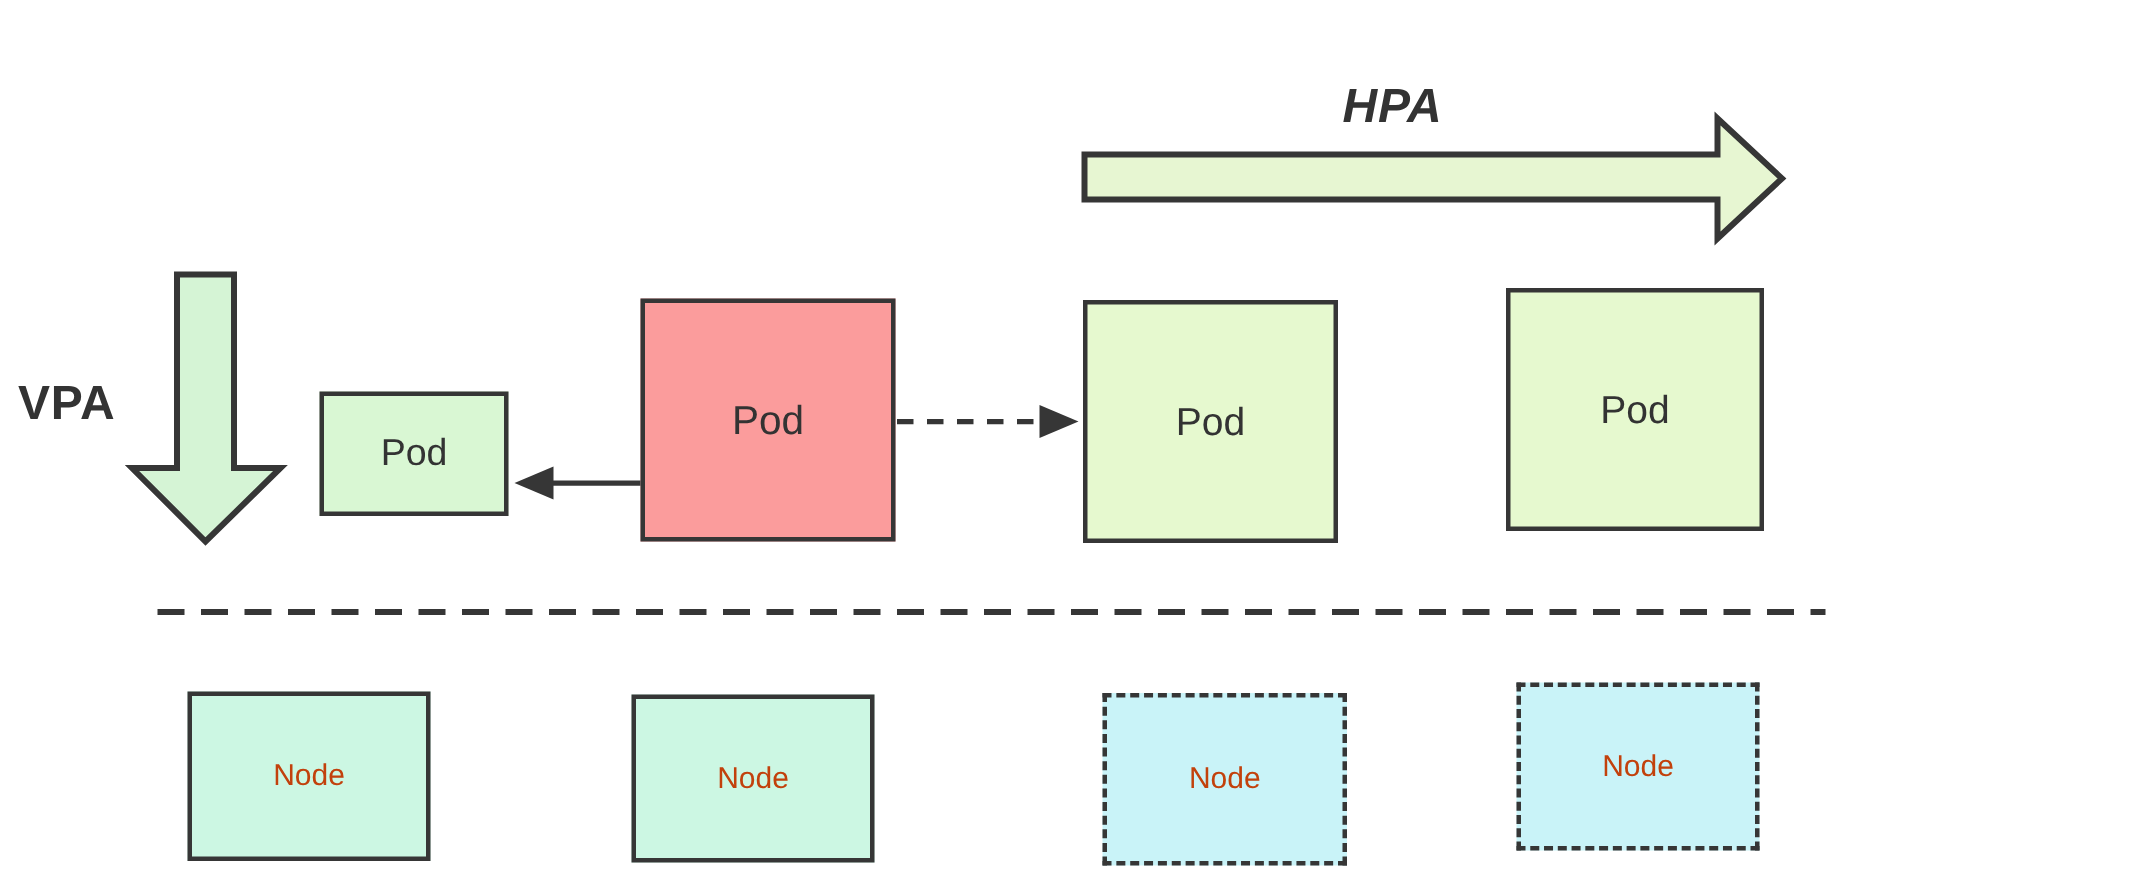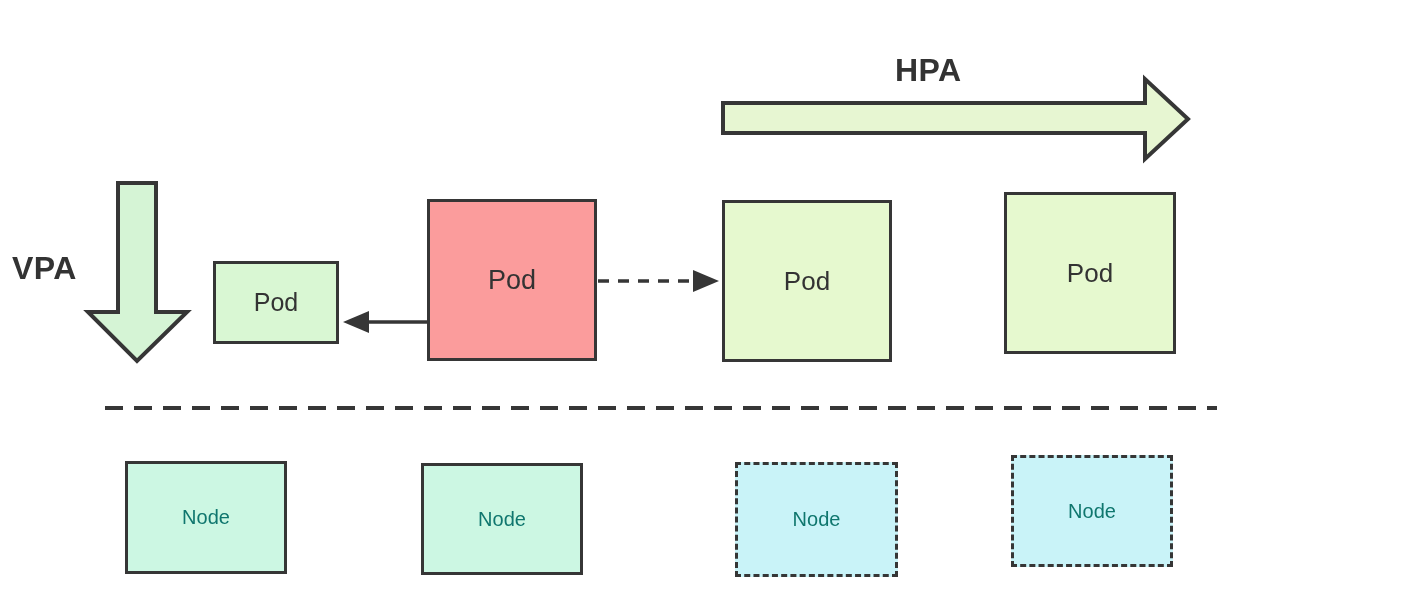--- a/index.html
+++ b/index.html
@@ -12,36 +12,36 @@
   .box .lbl{white-space:nowrap;}
   .pod-small{left:213px;top:261px;width:126px;height:83px;}
   .pod-small .lbl{font-size:25px;font-weight:500;}
   .pod-red{left:427px;top:199px;width:170px;height:162px;}
   .pod-red .lbl{font-size:27px;font-weight:500;}
   .pod-r1{left:722px;top:200px;width:170px;height:162px;}
   .pod-r1 .lbl{font-size:26px;font-weight:500;}
   .pod-r2{left:1004px;top:192px;width:172px;height:162px;}
   .pod-r2 .lbl{font-size:26px;font-weight:500;}
   .node{border-width:3px;}
-  .node .lbl{font-size:20px;font-weight:400;color:#0f766e;}
+  .node .lbl{font-size:20px;font-weight:400;color:#c2410c;}
   .node-1{left:125px;top:461px;width:162px;height:113px;}
   .node-2{left:421px;top:463px;width:162px;height:112px;}
   .node-3{left:735px;top:462px;width:163px;height:115px;border-style:dashed;}
   .node-4{left:1011px;top:455px;width:162px;height:112px;border-style:dashed;}
   svg{position:absolute;display:block;}
   .outline-shape{stroke:#363636;stroke-width:4;stroke-linejoin:miter;}
   .thin-line{stroke:#363636;stroke-width:3.5;fill:none;}
   .arrow-head{fill:#363636;stroke:none;}
 </style>
 </head>
 <body>
 
 <div class="canvas">
 
-  <div class="big-label" style="left:895px;top:52px;">HPA</div>
+  <div class="big-label" style="left:895px;top:52px;font-style:italic;">HPA</div>
 
   <svg class="abs" style="left:705px;top:65px;" width="495" height="110" viewBox="0 0 495 110">
     <polygon class="outline-shape" points="18,38 440,38 440,14 483,54 440,94 440,68 18,68" style="fill: rgb(231, 246, 210);"></polygon>
   </svg>
 
   <div class="big-label" style="left:12px;top:250px;">VPA</div>
 
   <svg class="abs" style="left:80px;top:175px;" width="120" height="195" viewBox="0 0 120 195">
     <polygon class="outline-shape" points="38,8 76,8 76,137 107,137 57,186 8,137 38,137" style="fill: rgb(213, 244, 213);"></polygon>
   </svg>

